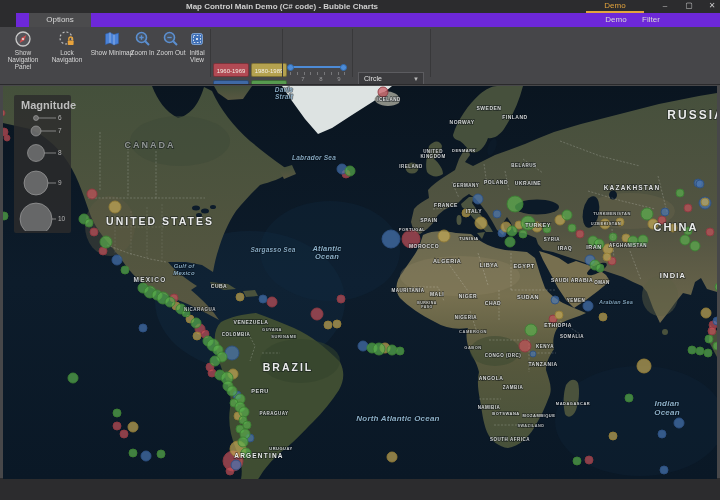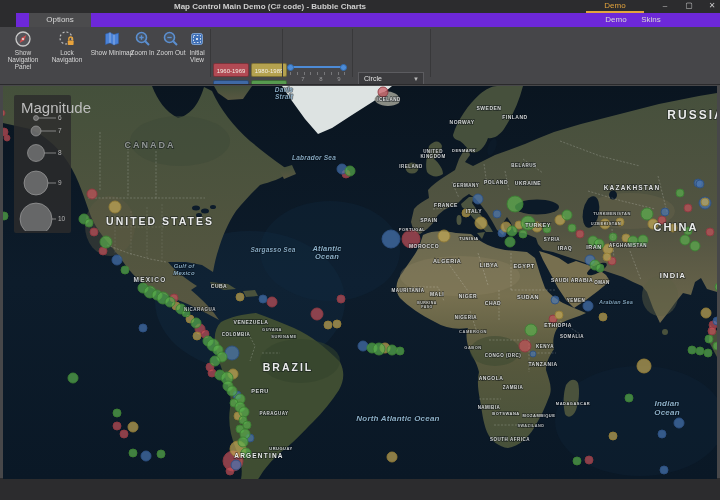--- a/index.html
+++ b/index.html
@@ -1,20 +1,20 @@
 <!DOCTYPE html>
 <html><head>
 <meta charset="utf-8">
 <style>
   html,body{margin:0;padding:0;background:#222;}
   .app{position:relative;width:720px;height:500px;overflow:hidden;background:#2c2c2e;
        font-family:"Liberation Sans",sans-serif;-webkit-font-smoothing:antialiased;}
   
   .titlebar{position:absolute;left:0;top:0;width:720px;height:13px;background:#2c2c2e;}
-  .title{position:absolute;left:0;top:0;width:540px;height:13px;line-height:13px;text-align:center;
+  .title{position:absolute;left:12px;top:0;width:540px;height:13px;line-height:13px;text-align:center;
          font-size:8px;font-weight:bold;color:#cfcfcf;}
   .demo-hl{position:absolute;left:586px;top:0;width:58px;height:11px;line-height:11px;text-align:center;
          font-size:8px;color:#e2a33d;border-bottom:2px solid #e2a33d;}
   .winbtn{position:absolute;top:0;width:14px;height:12px;line-height:12px;text-align:center;
          font-size:8px;color:#c8c8c8;}
   
   .tabrow{position:absolute;left:16px;top:13px;width:706px;height:14px;background:#6d28d9;}
   .rtab{position:absolute;top:0;height:14px;line-height:14px;text-align:center;font-size:8px;color:#d8d8d8;}
   .options-tab{left:13px;width:62px;background:#4b4b4d;}
   .demo-tab{left:583px;width:34px;}
@@ -38,21 +38,21 @@
   .dropdown{position:absolute;left:358px;top:45px;width:66px;height:14px;background:#3b3b3e;
          border:1px solid #5c5c60;box-sizing:border-box;color:#e2e2e2;font-size:7px;line-height:12px;padding-left:5px;}
   .dropdown .arrow{position:absolute;right:4px;top:0;font-size:6px;color:#b8b8b8;}
   
   .mapwrap{position:absolute;left:0;top:84px;width:720px;height:394px;background:#474749;border-top:1px solid #2a2a2c;box-sizing:border-box;}
   .mapsvg{position:absolute;left:3px;top:1px;}
   
   .leg{position:absolute;background:rgba(44,44,44,.82);border-radius:2px;}
   .leg-mag{left:14px;top:10px;width:57px;height:138px;}
   .leg-years{left:88px;top:10px;width:152px;height:53px;}
-  .leg h4{margin:0;padding:4px 0 0 7px;font-size:15px;font-weight:normal;color:#bdbdbd;}
+  .leg h4{margin:0;padding:4px 0 0 7px;font-size:11px;font-weight:bold;color:#bdbdbd;}
   .yl-row{position:absolute;left:5px;top:21px;width:144px;height:9px;display:flex;}
   .yl-cell{flex:1;text-align:center;font-size:5.5px;color:#a8a8a8;line-height:9px;border-left:1px solid rgba(255,255,255,.18);}
   .yl-cell:first-child{border-left:none;}
   .yl-bar{position:absolute;left:5px;top:32px;width:144px;height:11px;display:flex;}
   .yl-seg{flex:1;}
   
   .statusbar{position:absolute;left:0;top:478px;width:720px;height:22px;background:#7e7e7e;}
   .binglogo{position:absolute;left:7px;top:4px;}
   .copyright{position:absolute;right:6px;top:8px;font-size:6.5px;color:#f2f2f2;}
 </style>
@@ -65,21 +65,21 @@
     <div class="title">Map Control Main Demo (C# code) - Bubble Charts</div>
     <div class="demo-hl">Demo</div>
     <div class="winbtn" style="left:658px;">–</div>
     <div class="winbtn" style="left:682px;">▢</div>
     <div class="winbtn" style="left:705px;">✕</div>
   </div>
 
   <div class="tabrow">
     <div class="rtab options-tab">Options</div>
     <div class="rtab demo-tab">Demo</div>
-    <div class="rtab skins-tab">Skins</div>
+    <div class="rtab skins-tab">Filter</div>
   </div>
 
   <div class="ribbon">
 
     <div class="rbtn" style="left:1px;width:44px;">
       <svg class="ricon" width="18" height="18" viewBox="0 0 18 18">
         <circle cx="9" cy="9" r="7" fill="#55555a" stroke="#c9c9c9" stroke-width="1.3"></circle>
         <polygon points="9,3.8 10.8,9 9,14.2 7.2,9" fill="#cf5050" transform="rotate(40 9 9)"></polygon>
         <circle cx="9" cy="9" r="1" fill="#e8e8e8"></circle>
       </svg>

